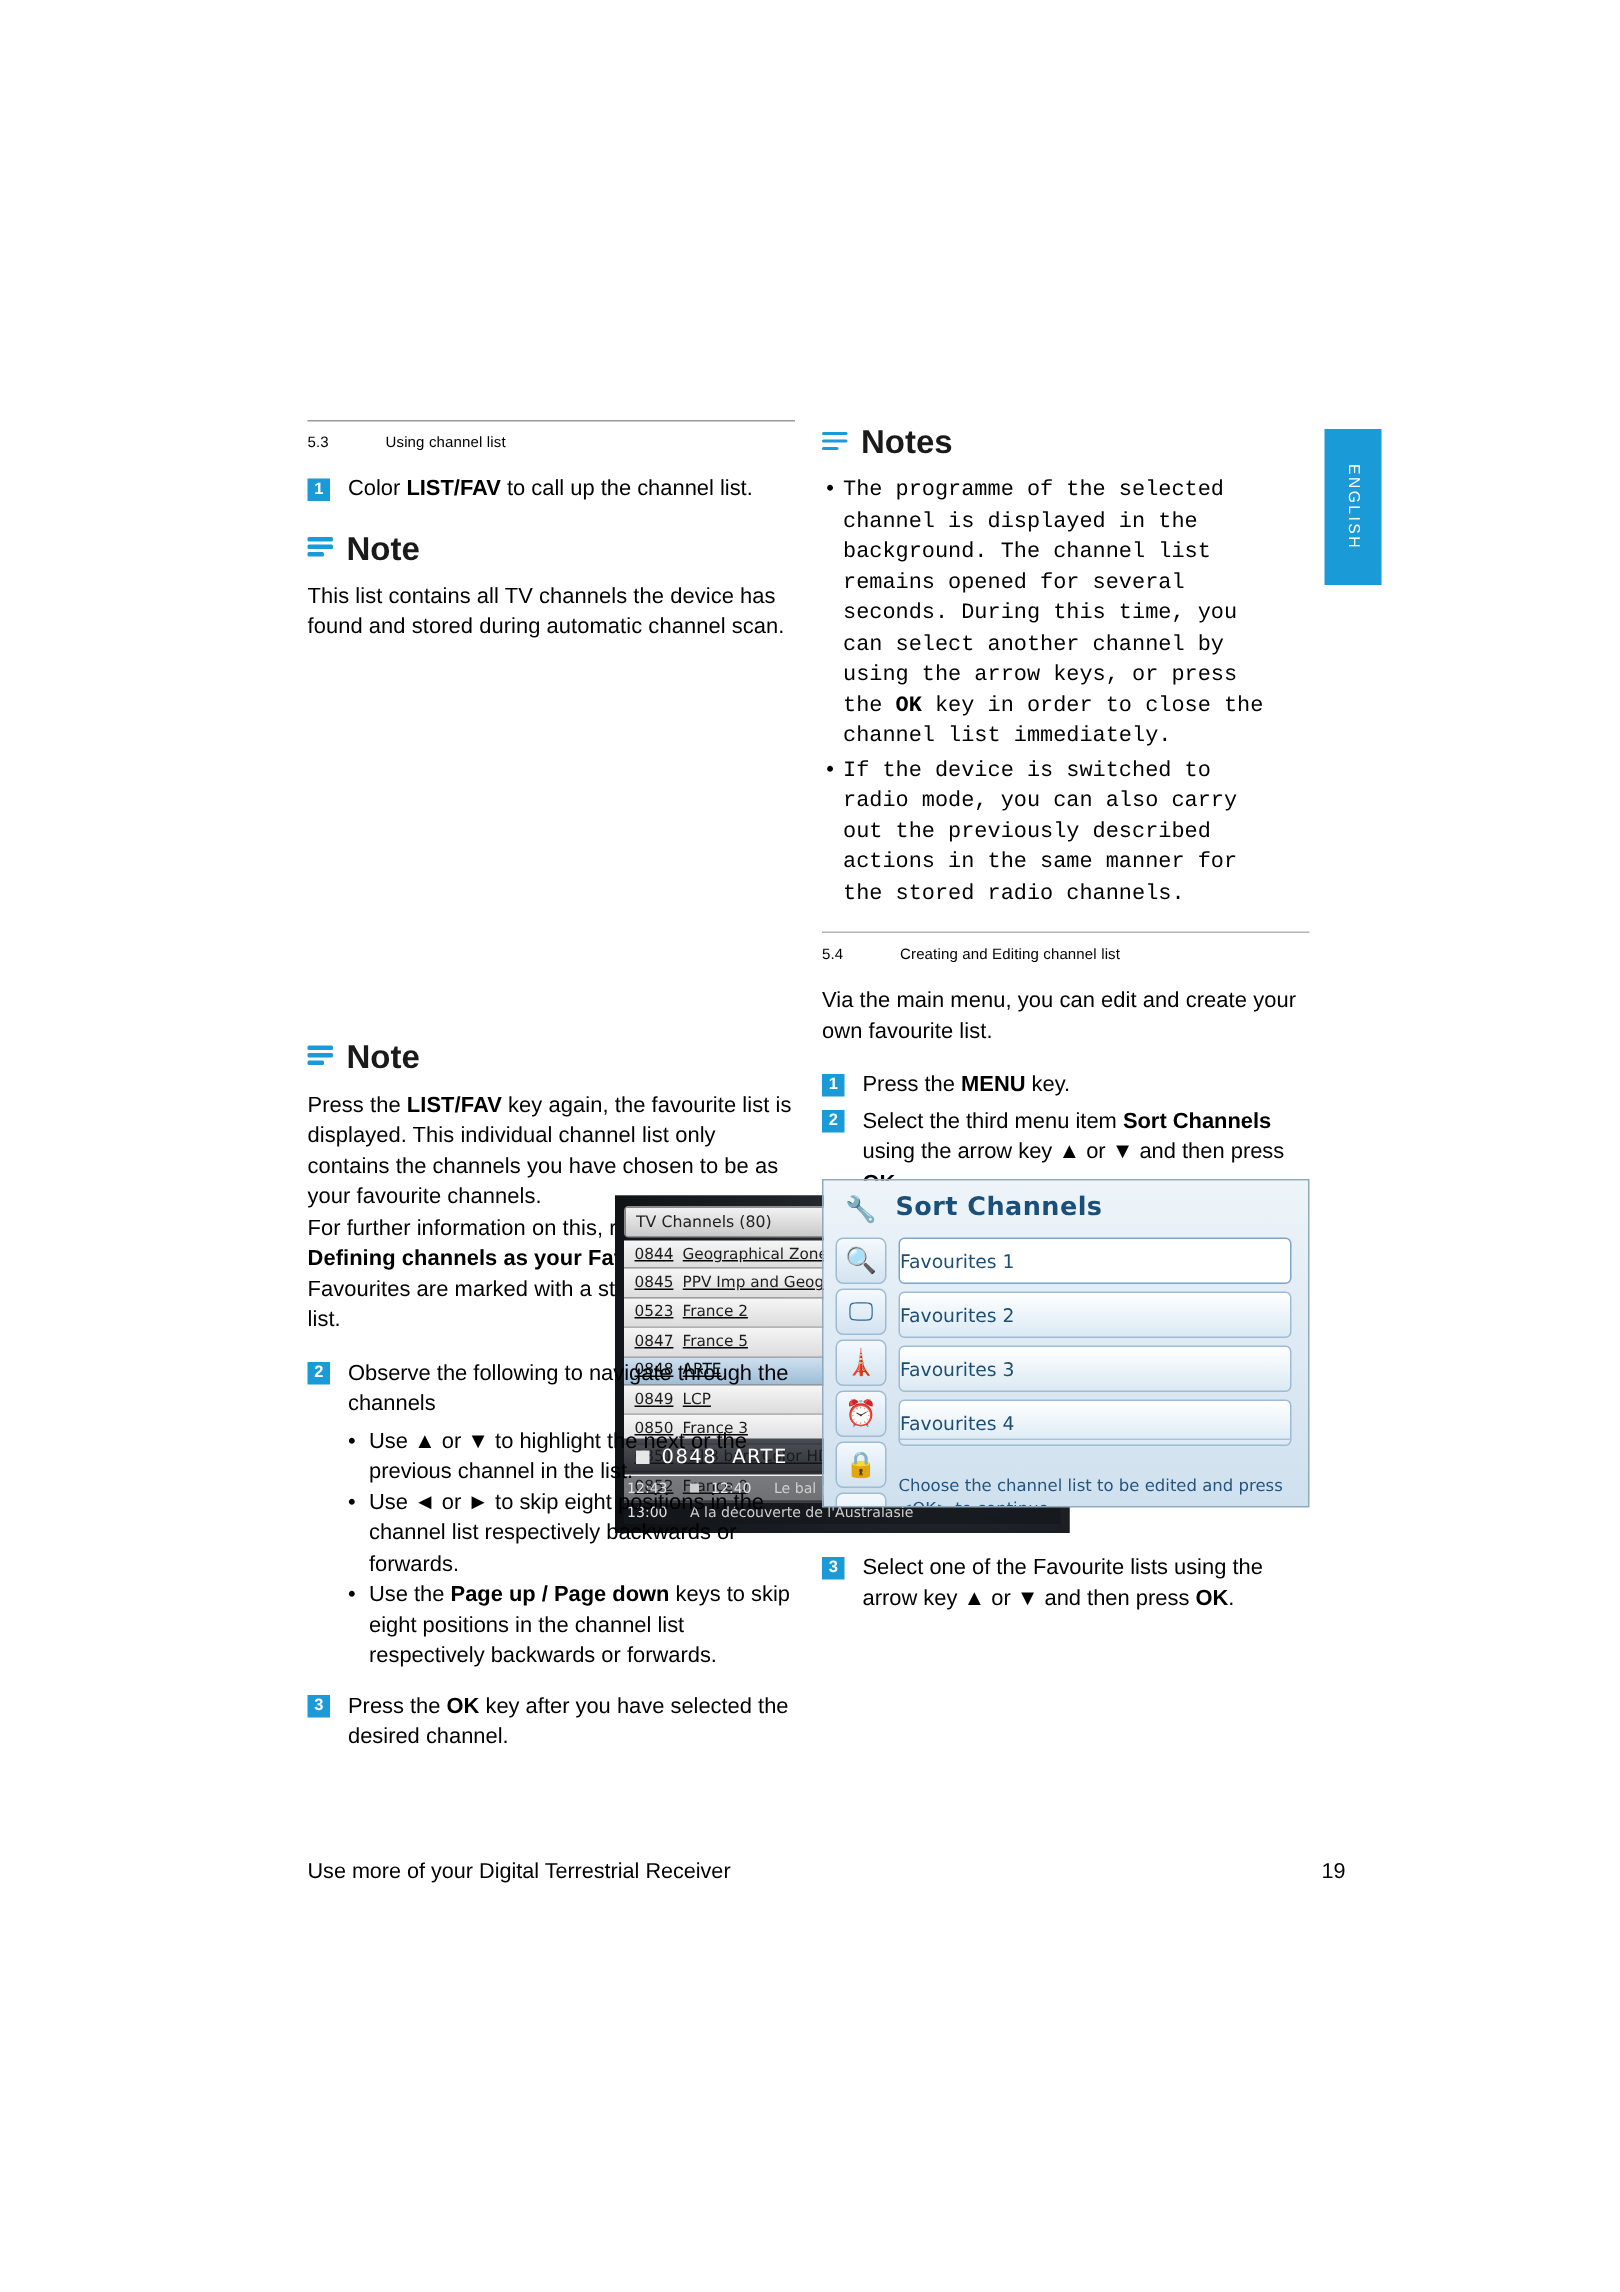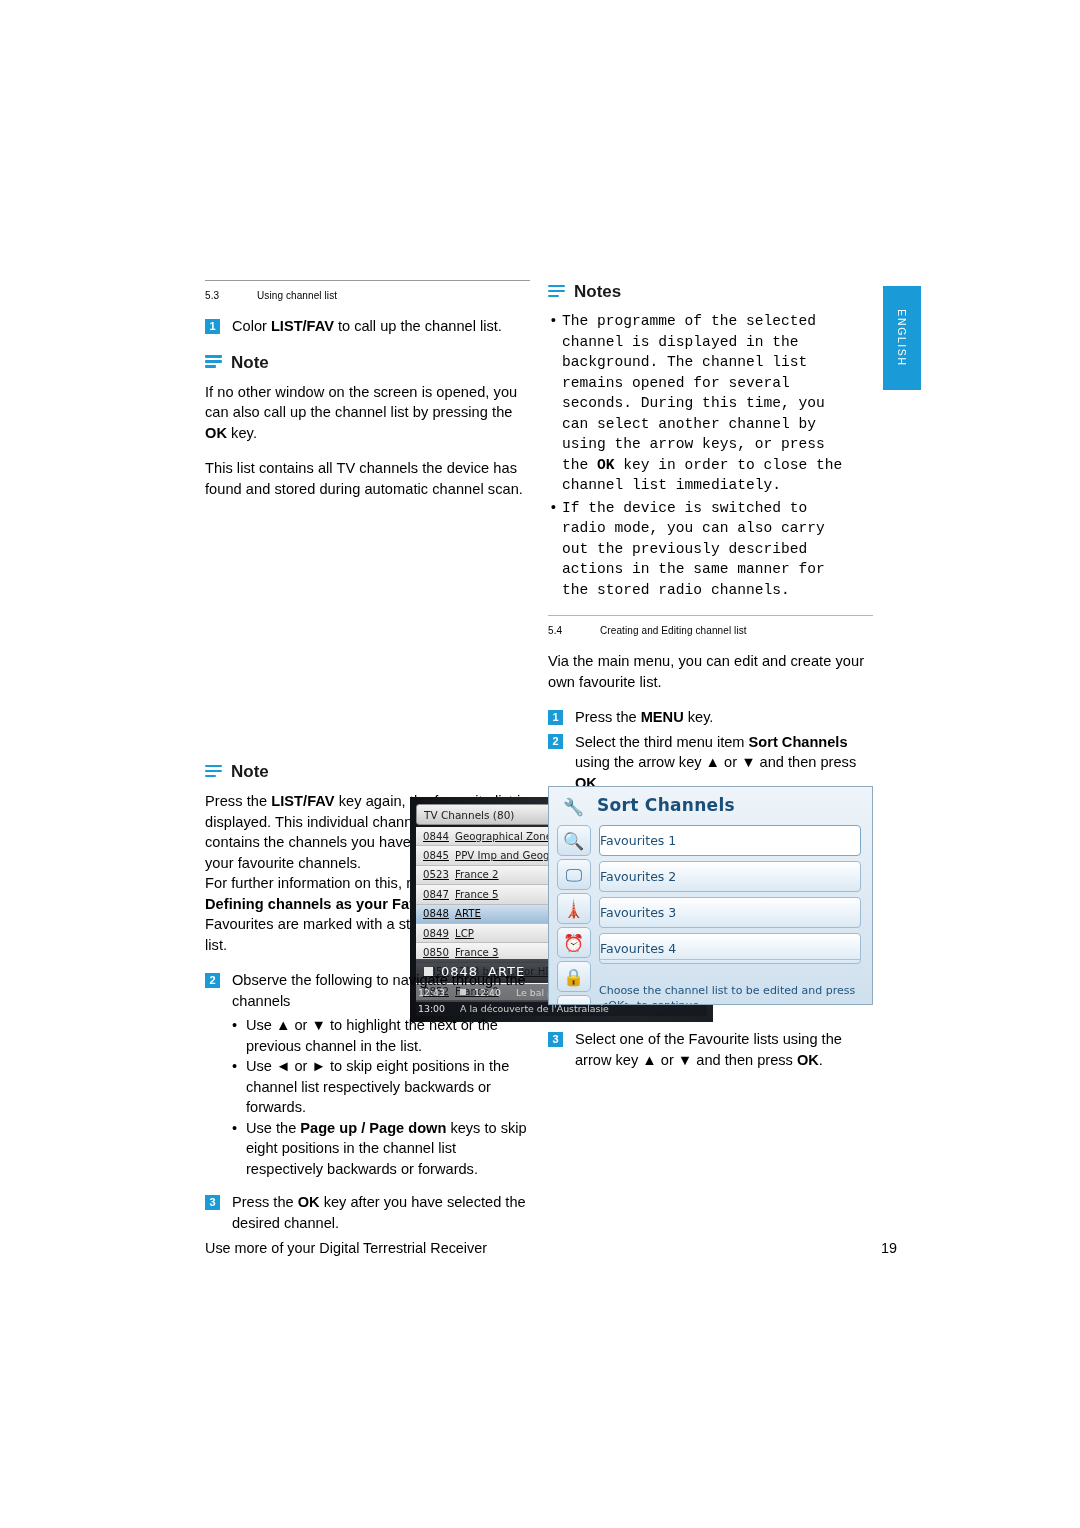--- a/index.html
+++ b/index.html
@@ -110,21 +110,21 @@
   }
 
   
   .note-head {
     display: flex;
     align-items: center;
     gap: 9px;
     margin: 3px 0 9px 0;
   }
   .note-head .label {
-    font-size: 17px;
+    font-size: 22px;
     font-weight: bold;
     color: #1a1a1a;
   }
   .note-icon {
     width: 17px;
     height: 15px;
     display: inline-block;
     position: relative;
   }
   .note-icon i {
@@ -444,21 +444,20 @@
     </div>
 
     <div class="note-head" style="margin-top:16px;">
       <span class="note-icon">
           <i></i>
           <i></i>
           <i></i>
         </span>
       <span class="label">Note</span>
     </div>
-    <p>If no other window on the screen is opened, you can also call up the channel list by pressing the <b>OK</b> key.</p>
 
     <p>This list contains all TV channels the device has found and stored during automatic channel scan.</p>
 
     <div class="tv-shot">
       <div class="tv-photo">
         <div class="tv-hair"></div>
         <div class="tv-face"></div>
       </div>
       <div class="tv-arte-bg">arte</div>
 

